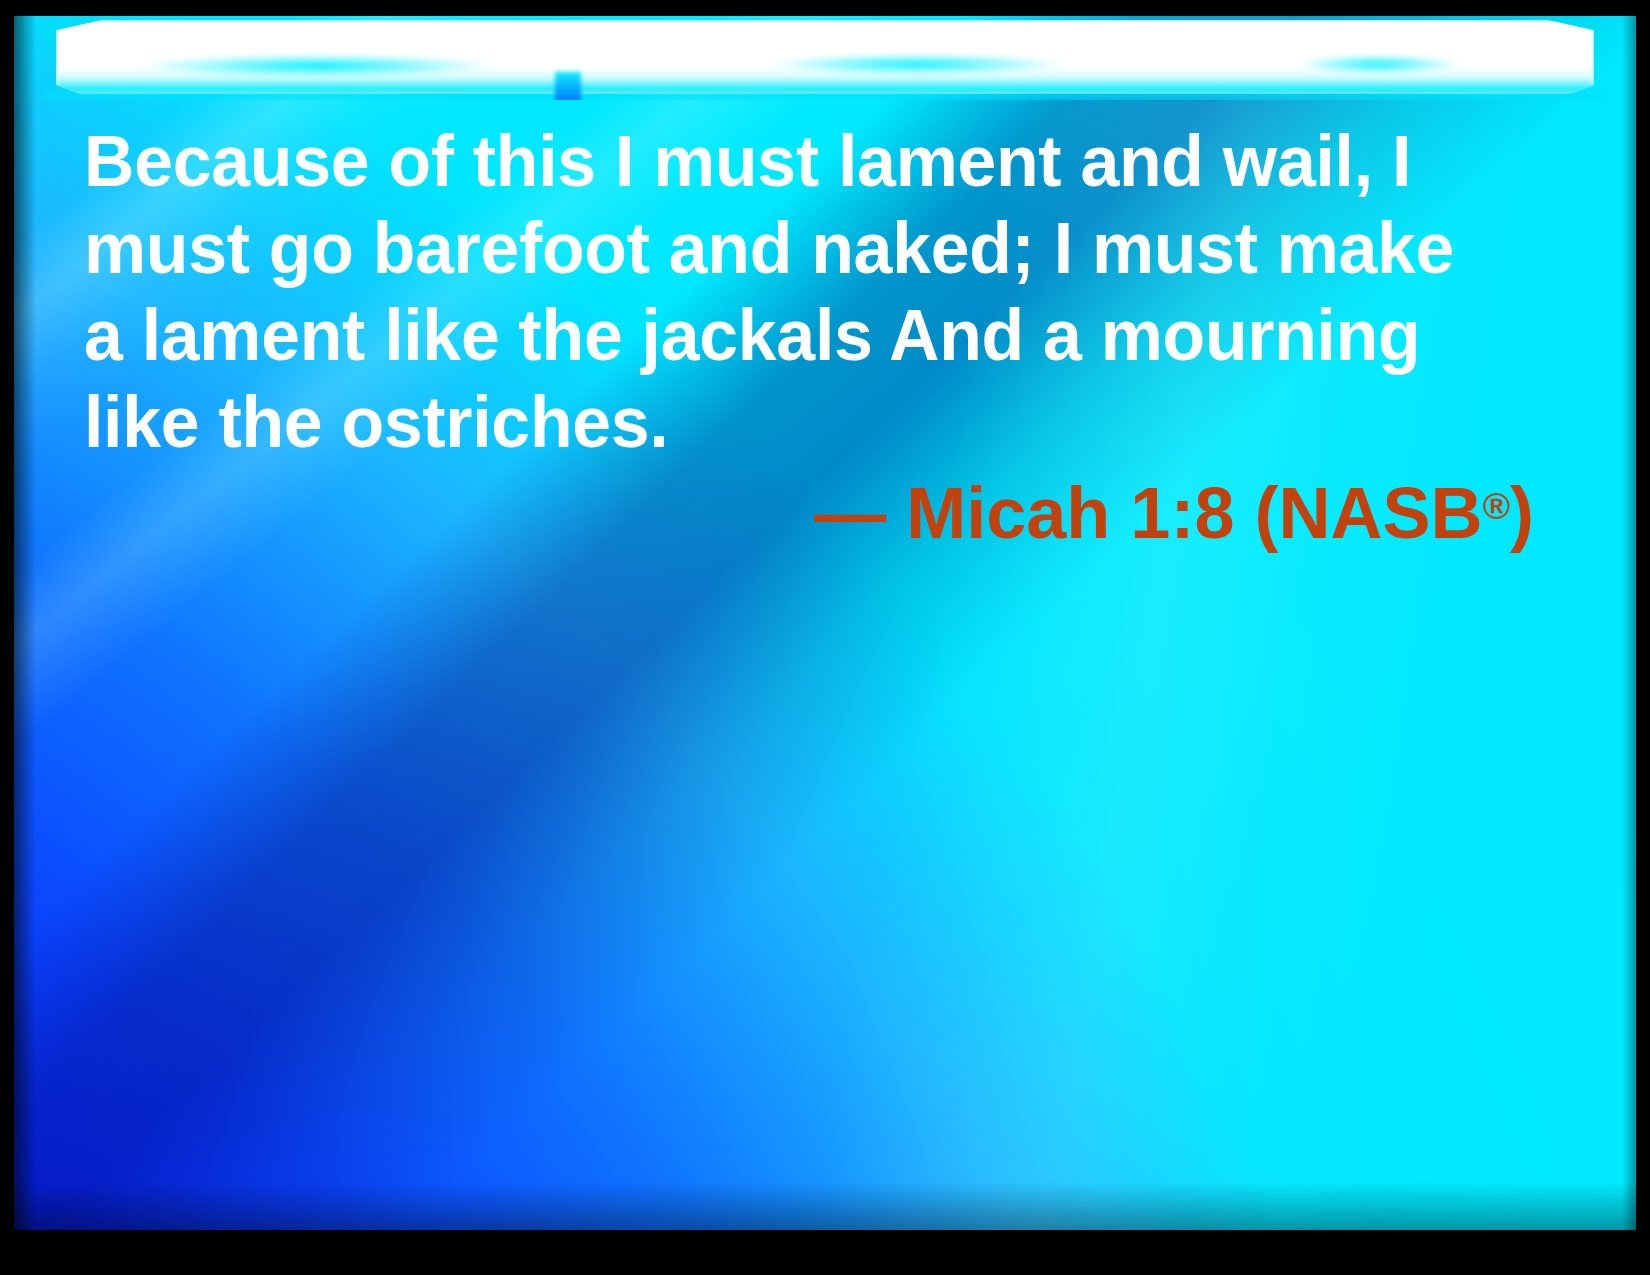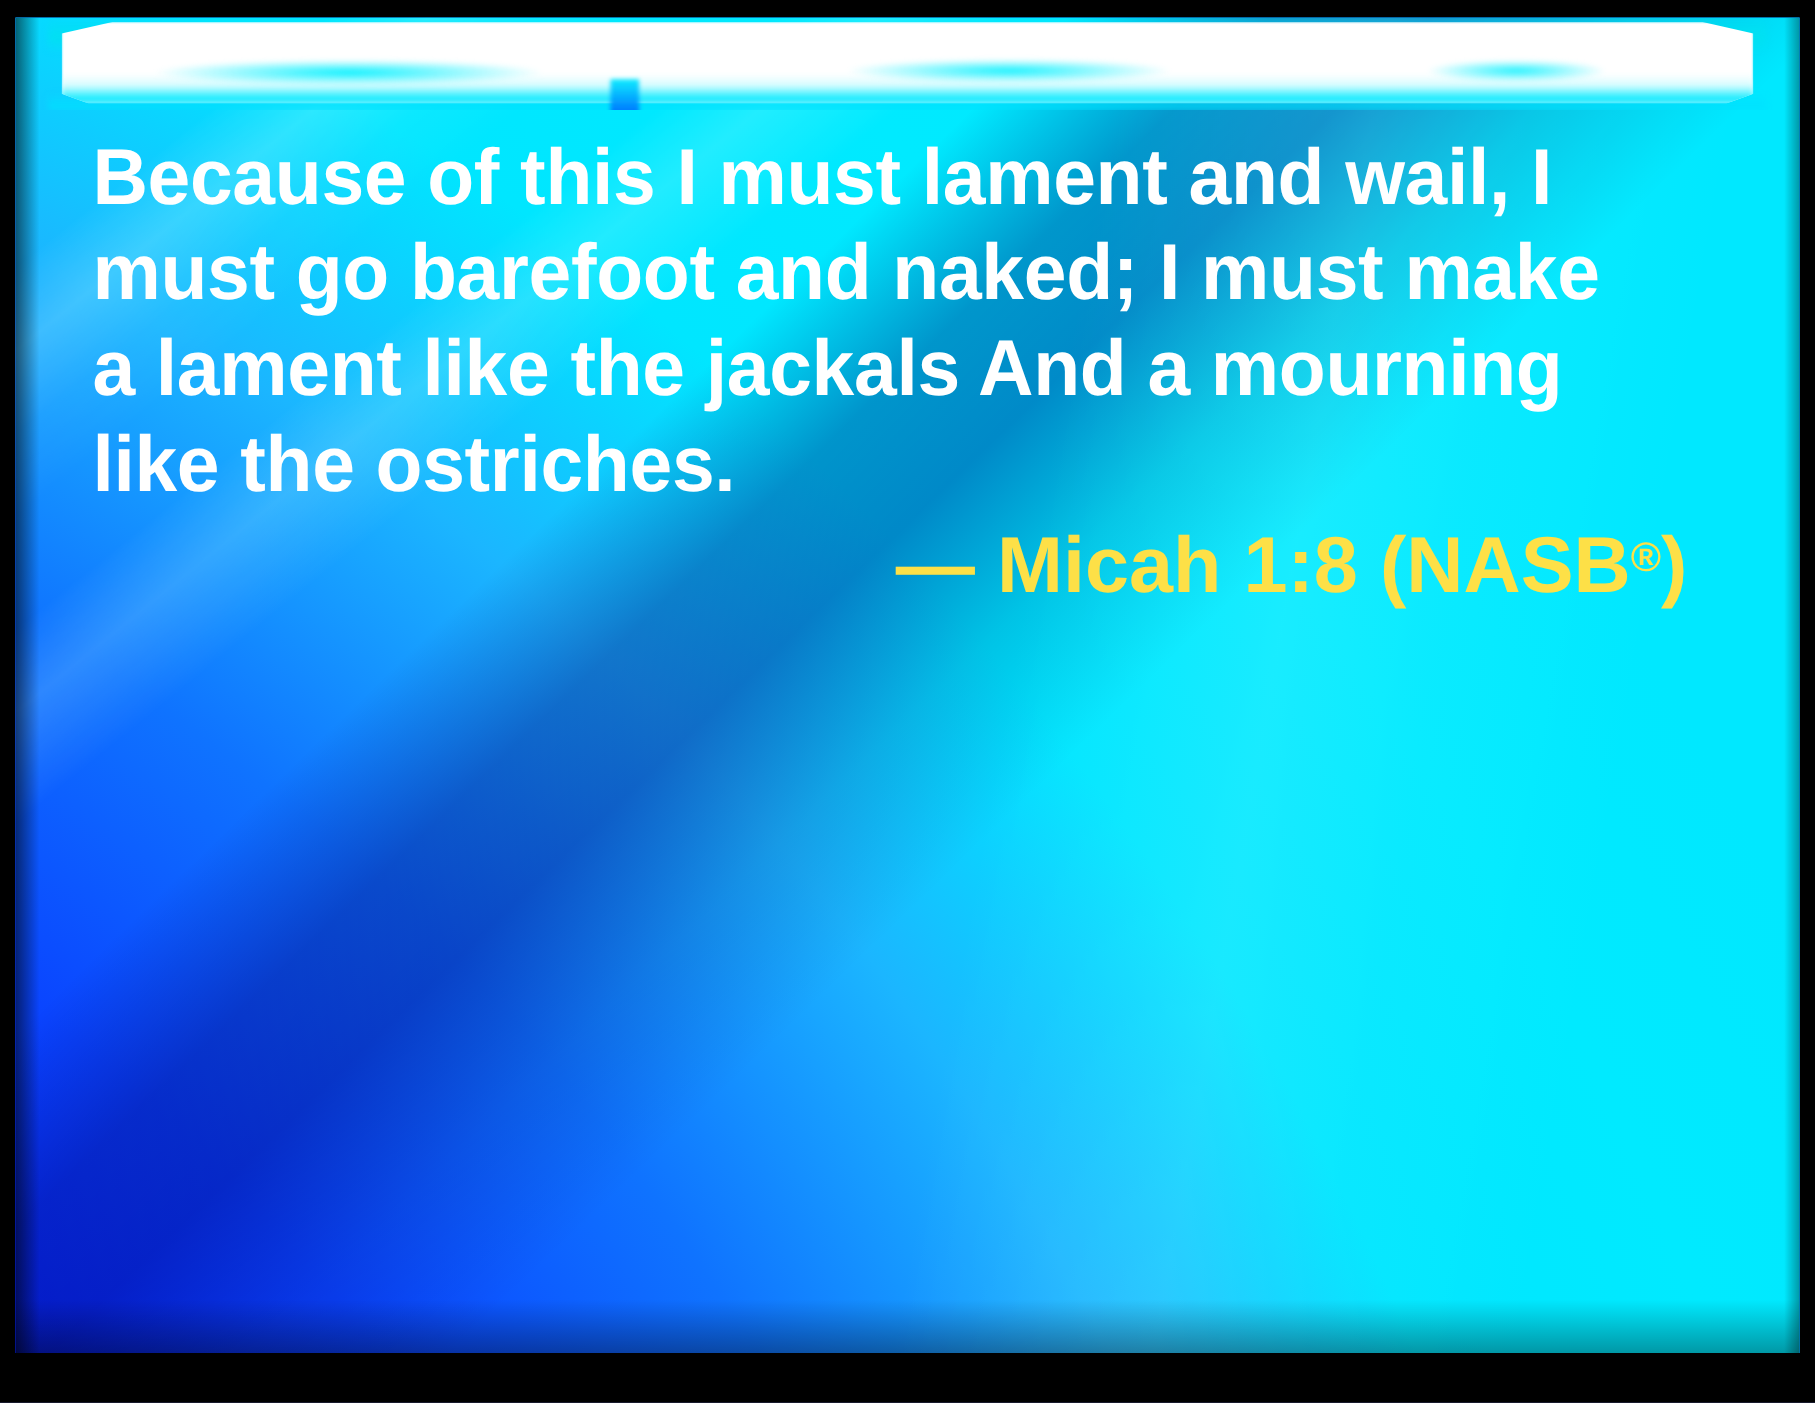--- a/index.html
+++ b/index.html
@@ -219,21 +219,21 @@
   .attribution {
     position: absolute;
     left: 84px;
     top: 463px;
     width: 1450px;
     text-align: right;
     font-family: "Liberation Sans Narrow", "Liberation Sans", "DejaVu Sans Condensed", "DejaVu Sans", sans-serif;
     font-weight: bold;
     font-size: 72px;
     line-height: 87px;
-    color: #fde047;
+    color: #c2410c;
     white-space: nowrap;
   }
   .attribution .reg {
     font-size: 0.52em;
     vertical-align: 0.52em;
     font-weight: bold;
   }
 </style>
 </head>
 <body>

